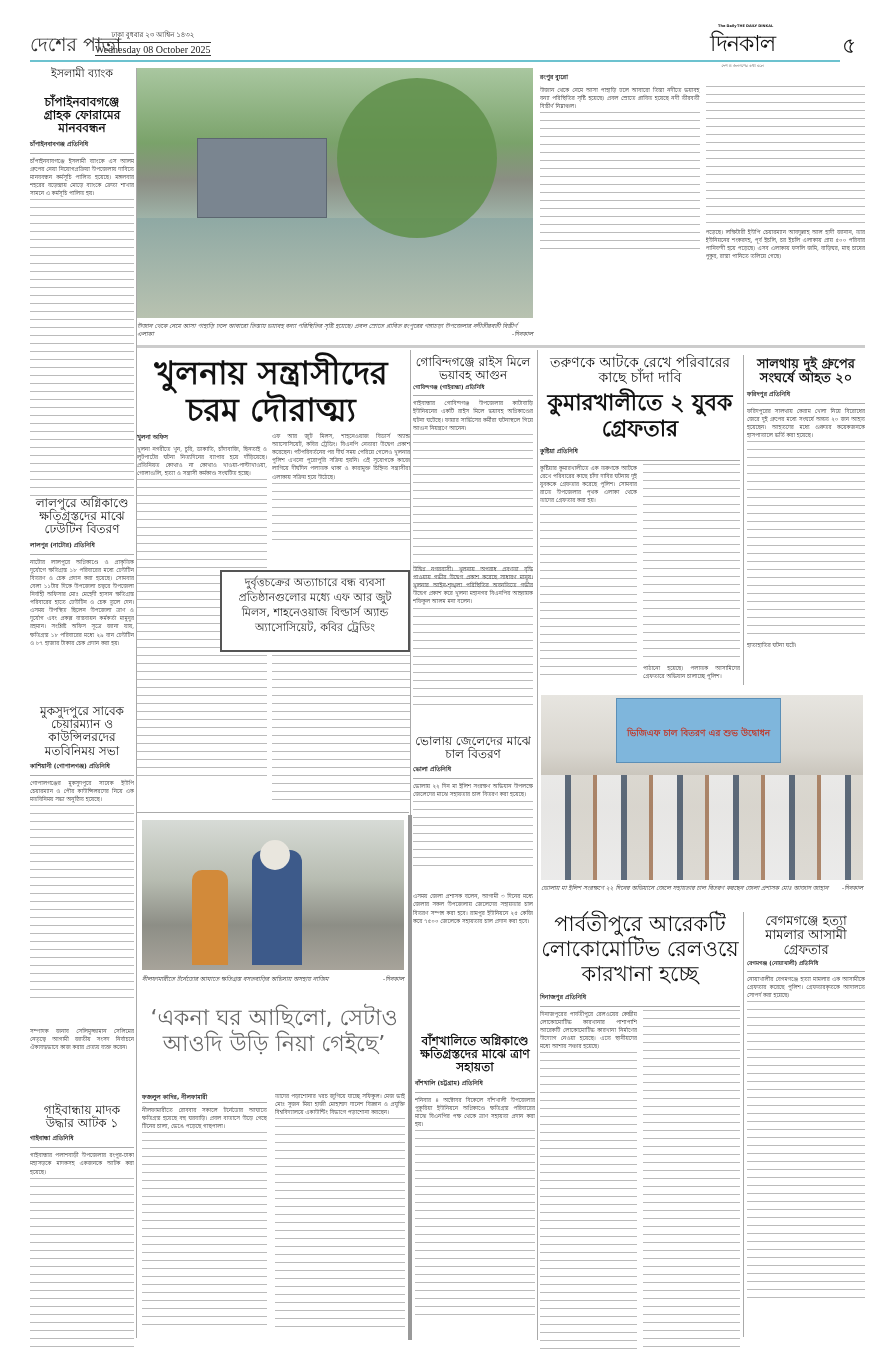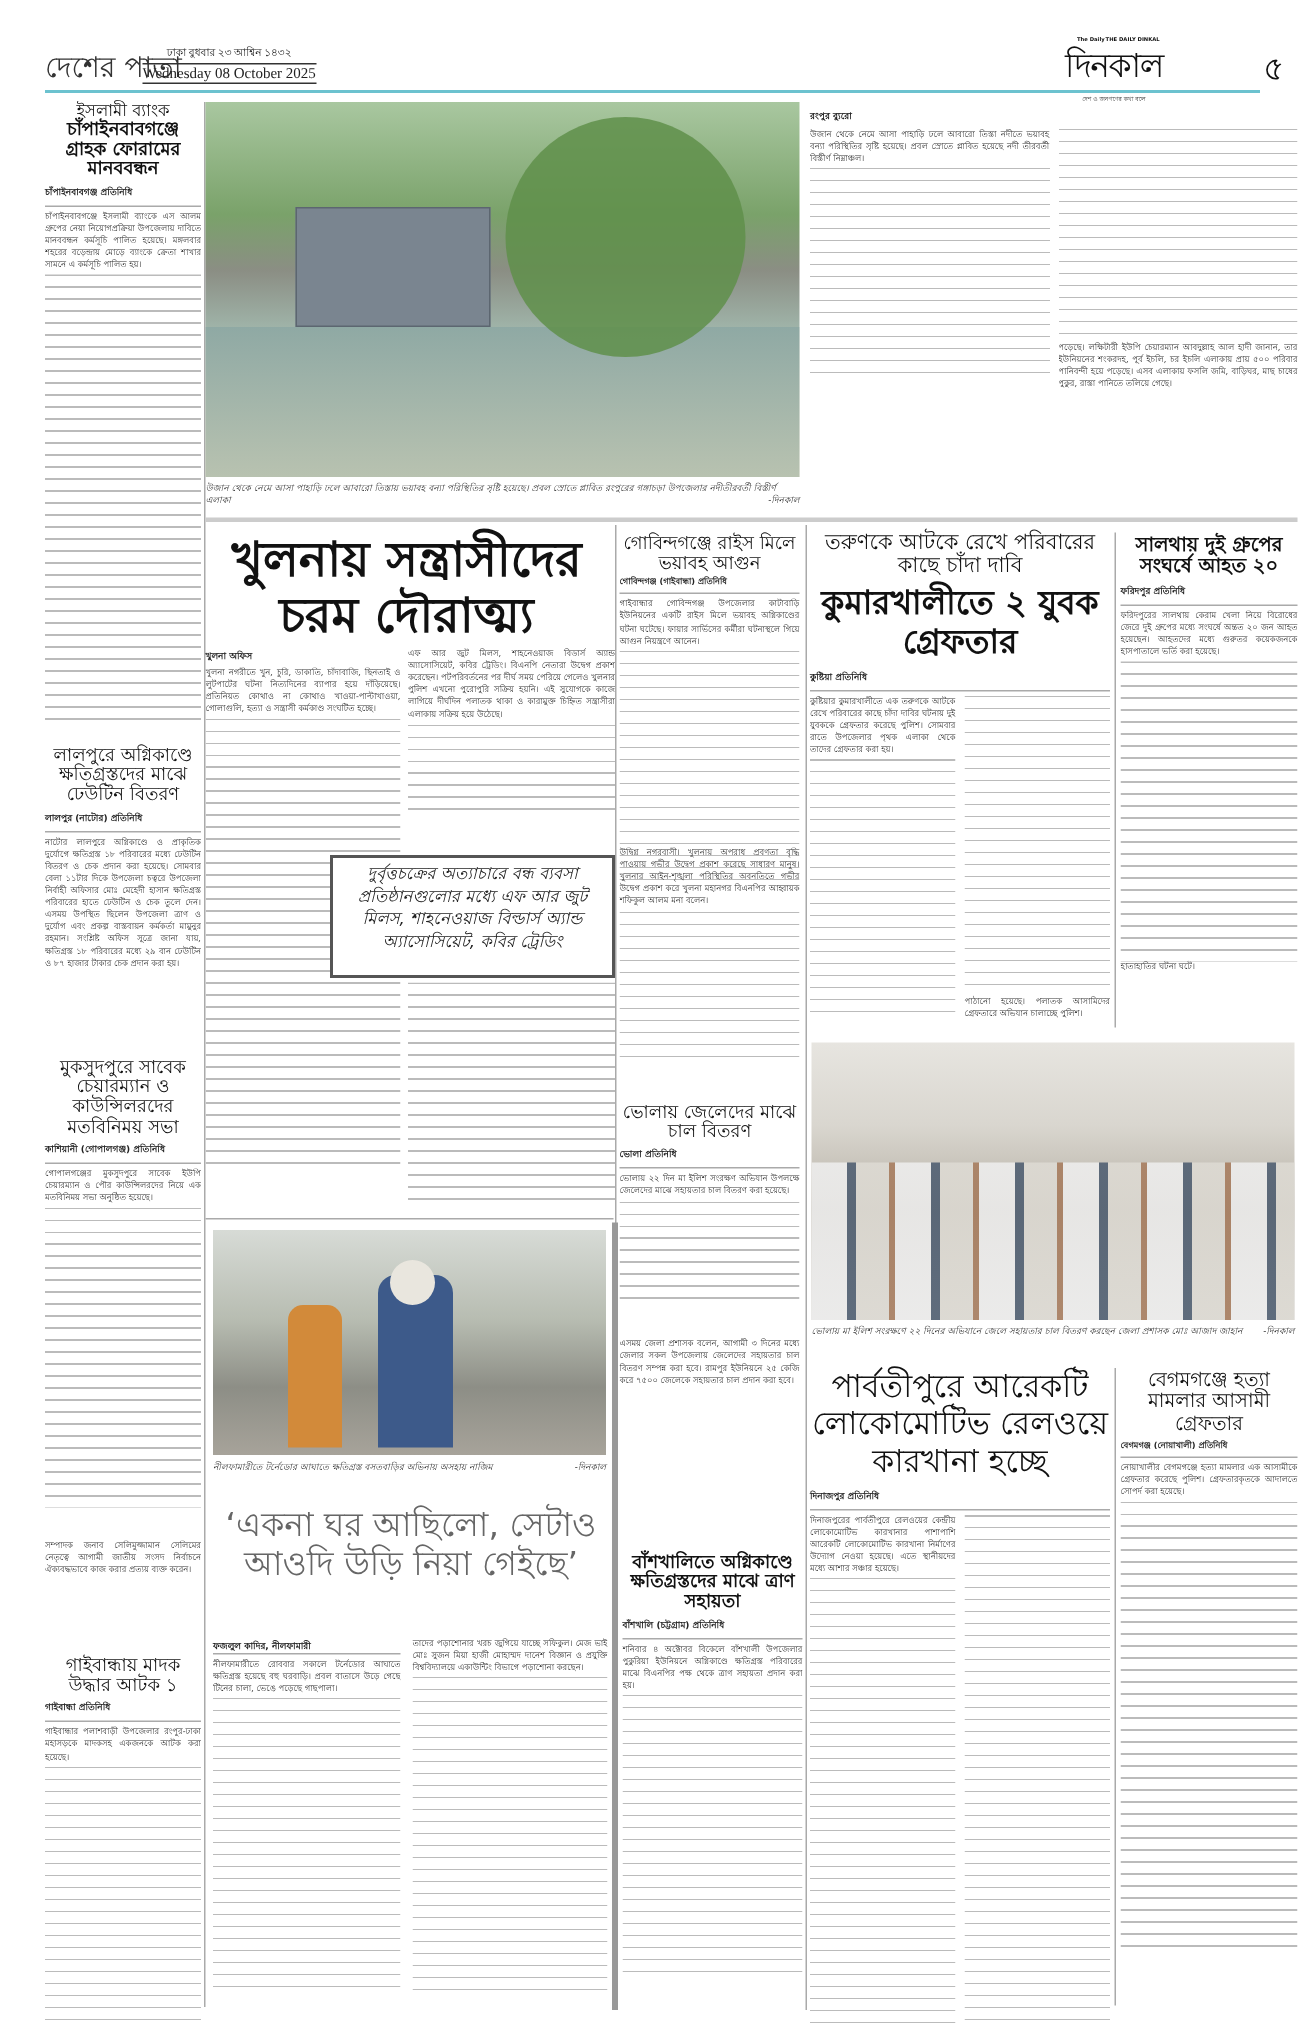--- a/index.html
+++ b/index.html
@@ -18,21 +18,21 @@
   .rule-top { left: 30px; top: 60px; width: 810px; height: 2px; background: #6cc2cf; }
   .col-rule { width: 1px; background: #aaa; }
   .hrule { height: 1px; background: #aaa; }
   .hrule-thick { height: 3px; background: #ccc; }
   .hl { font-family: "DejaVu Sans", sans-serif; text-align: center; line-height: 1.1; color: #111; }
   .hl-bold { font-weight: bold; }
   .byline { font-size: 6px; font-weight: bold; color: #222; }
   .body-text { font-size: 5.6px; line-height: 1.45; color: #333; text-align: justify; overflow: hidden; font-family: "DejaVu Serif", serif; }
   .caption { font-size: 6px; font-style: italic; color: #333; line-height: 1.3; font-family: "DejaVu Serif", serif; }
   .photo { overflow: hidden; }
-  .pullquote { border: 2px solid #555; background: #fff; padding: 4px 6px; text-align: center; font-size: 11px; line-height: 1.35; color: #222; font-style: italic; }
+  .pullquote { border: 2px solid #555; background: #fff; padding: 4px 6px; text-align: center; font-size: 11px; line-height: 1.35; color: #222; }
   .lines { background-image: repeating-linear-gradient(to bottom, #bbb 0px, #bbb 1px, transparent 1px, transparent 8px); }
 </style>
 </head>
 <body>
 
 <div class="abs masthead-left">দেশের পাতা</div>
 <div class="abs masthead-date">
   <div class="bn">ঢাকা বুধবার ২৩ আশ্বিন ১৪৩২</div>
   <div class="en">Wednesday 08 October 2025</div>
 </div>
@@ -40,21 +40,21 @@
   <span class="brand-sub" style="left:8px">The Daily</span>
   <span class="brand-sub" style="right:2px">THE DAILY DINKAL</span>
   <div class="brand-name">দিনকাল</div>
   <div class="brand-tag">দেশ ও জনগণের কথা বলে</div>
 </div>
 <div class="abs page-num">৫</div>
 <div class="abs rule-top"></div>
 
 <div class="abs" style="left:30px;top:68px;width:104px;">
   <div class="hl" style="font-size:11px;">ইসলামী ব্যাংক</div>
-  <div class="hl hl-bold" style="font-size:12px;margin-top:0;">চাঁপাইনবাবগঞ্জে গ্রাহক ফোরামের মানববন্ধন</div>
+  <div class="hl hl-bold" style="font-size:12px;margin-top:16px;">চাঁপাইনবাবগঞ্জে গ্রাহক ফোরামের মানববন্ধন</div>
   <div class="byline" style="margin-top:3px;">চাঁপাইনবাবগঞ্জ প্রতিনিধি</div>
   <div class="hrule" style="margin:3px 0;"></div>
   <div class="body-text" style="height:345px;">
     <span>চাঁপাইনবাবগঞ্জে ইসলামী ব্যাংকে এস আলম গ্রুপের নেয়া নিয়োগপ্রক্রিয়া উপজেলায় দাবিতে মানববন্ধন কর্মসূচি পালিত হয়েছে। মঙ্গলবার শহরের বড়েন্দ্রায় মোড়ে ব্যাংকে ক্রেতা শাখার সামনে এ কর্মসূচি পালিত হয়।</span>
     <div class="lines" style="height:300px;margin-top:2px;"></div>
   </div>
 </div>
 
 <div class="abs" style="left:30px;top:497px;width:104px;">
   <div class="hl" style="font-size:12px;">লালপুরে অগ্নিকাণ্ডে ক্ষতিগ্রস্তদের মাঝে ঢেউটিন বিতরণ</div>
@@ -218,20 +218,23 @@
   <div class="byline" style="margin-top:3px;">ফরিদপুর প্রতিনিধি</div>
   <div class="hrule" style="margin:3px 0;"></div>
   <div class="body-text" style="height:260px;">
     <span>ফরিদপুরের সালথায় কেরাম খেলা নিয়ে বিরোধের জেরে দুই গ্রুপের মধ্যে সংঘর্ষে অন্তত ২০ জন আহত হয়েছেন। আহতদের মধ্যে গুরুতর কয়েকজনকে হাসপাতালে ভর্তি করা হয়েছে।</span>
     <div class="lines" style="height:200px;margin-top:2px;"></div>
     <span>হাতাহাতির ঘটনা ঘটে।</span>
   </div>
 </div>
 
 <div class="abs photo" style="left:541px;top:695px;width:322px;height:185px;background:linear-gradient(180deg,#e7e5e0 0%,#d9d6cf 30%,#b7b1a6 60%,#d5d3cf 100%);">
+  <div class="abs" style="left:75px;top:3px;width:165px;height:65px;background:#7fb6dc;border:1px solid #5b8fb7;text-align:center;padding-top:22px;">
+    <span style="font-size:9px;font-weight:bold;color:#c0392b;">ভিজিএফ চাল বিতরণ এর শুভ উদ্বোধন</span>
+  </div>
   <div class="abs" style="left:0;top:80px;width:322px;height:105px;background:repeating-linear-gradient(90deg,#efefef 0 24px,#4a5a6e 24px 30px,#dedbd4 30px 52px,#a67a5b 52px 56px);opacity:.85;"></div>
 </div>
 <div class="abs caption" style="left:541px;top:884px;width:322px;">
   <span>ভোলায় মা ইলিশ সংরক্ষণে ২২ দিনের অভিযানে জেলে সহায়তার চাল বিতরণ করছেন জেলা প্রশাসক মোঃ আজাদ জাহান</span>
   <span style="float:right;">-দিনকাল</span>
 </div>
 
 <div class="abs" style="left:540px;top:912px;width:200px;">
   <div class="hl" style="font-size:21px;line-height:1.2;">পার্বতীপুরে আরেকটি লোকোমোটিভ রেলওয়ে কারখানা হচ্ছে</div>
   <div class="byline" style="margin-top:4px;">দিনাজপুর প্রতিনিধি</div>

